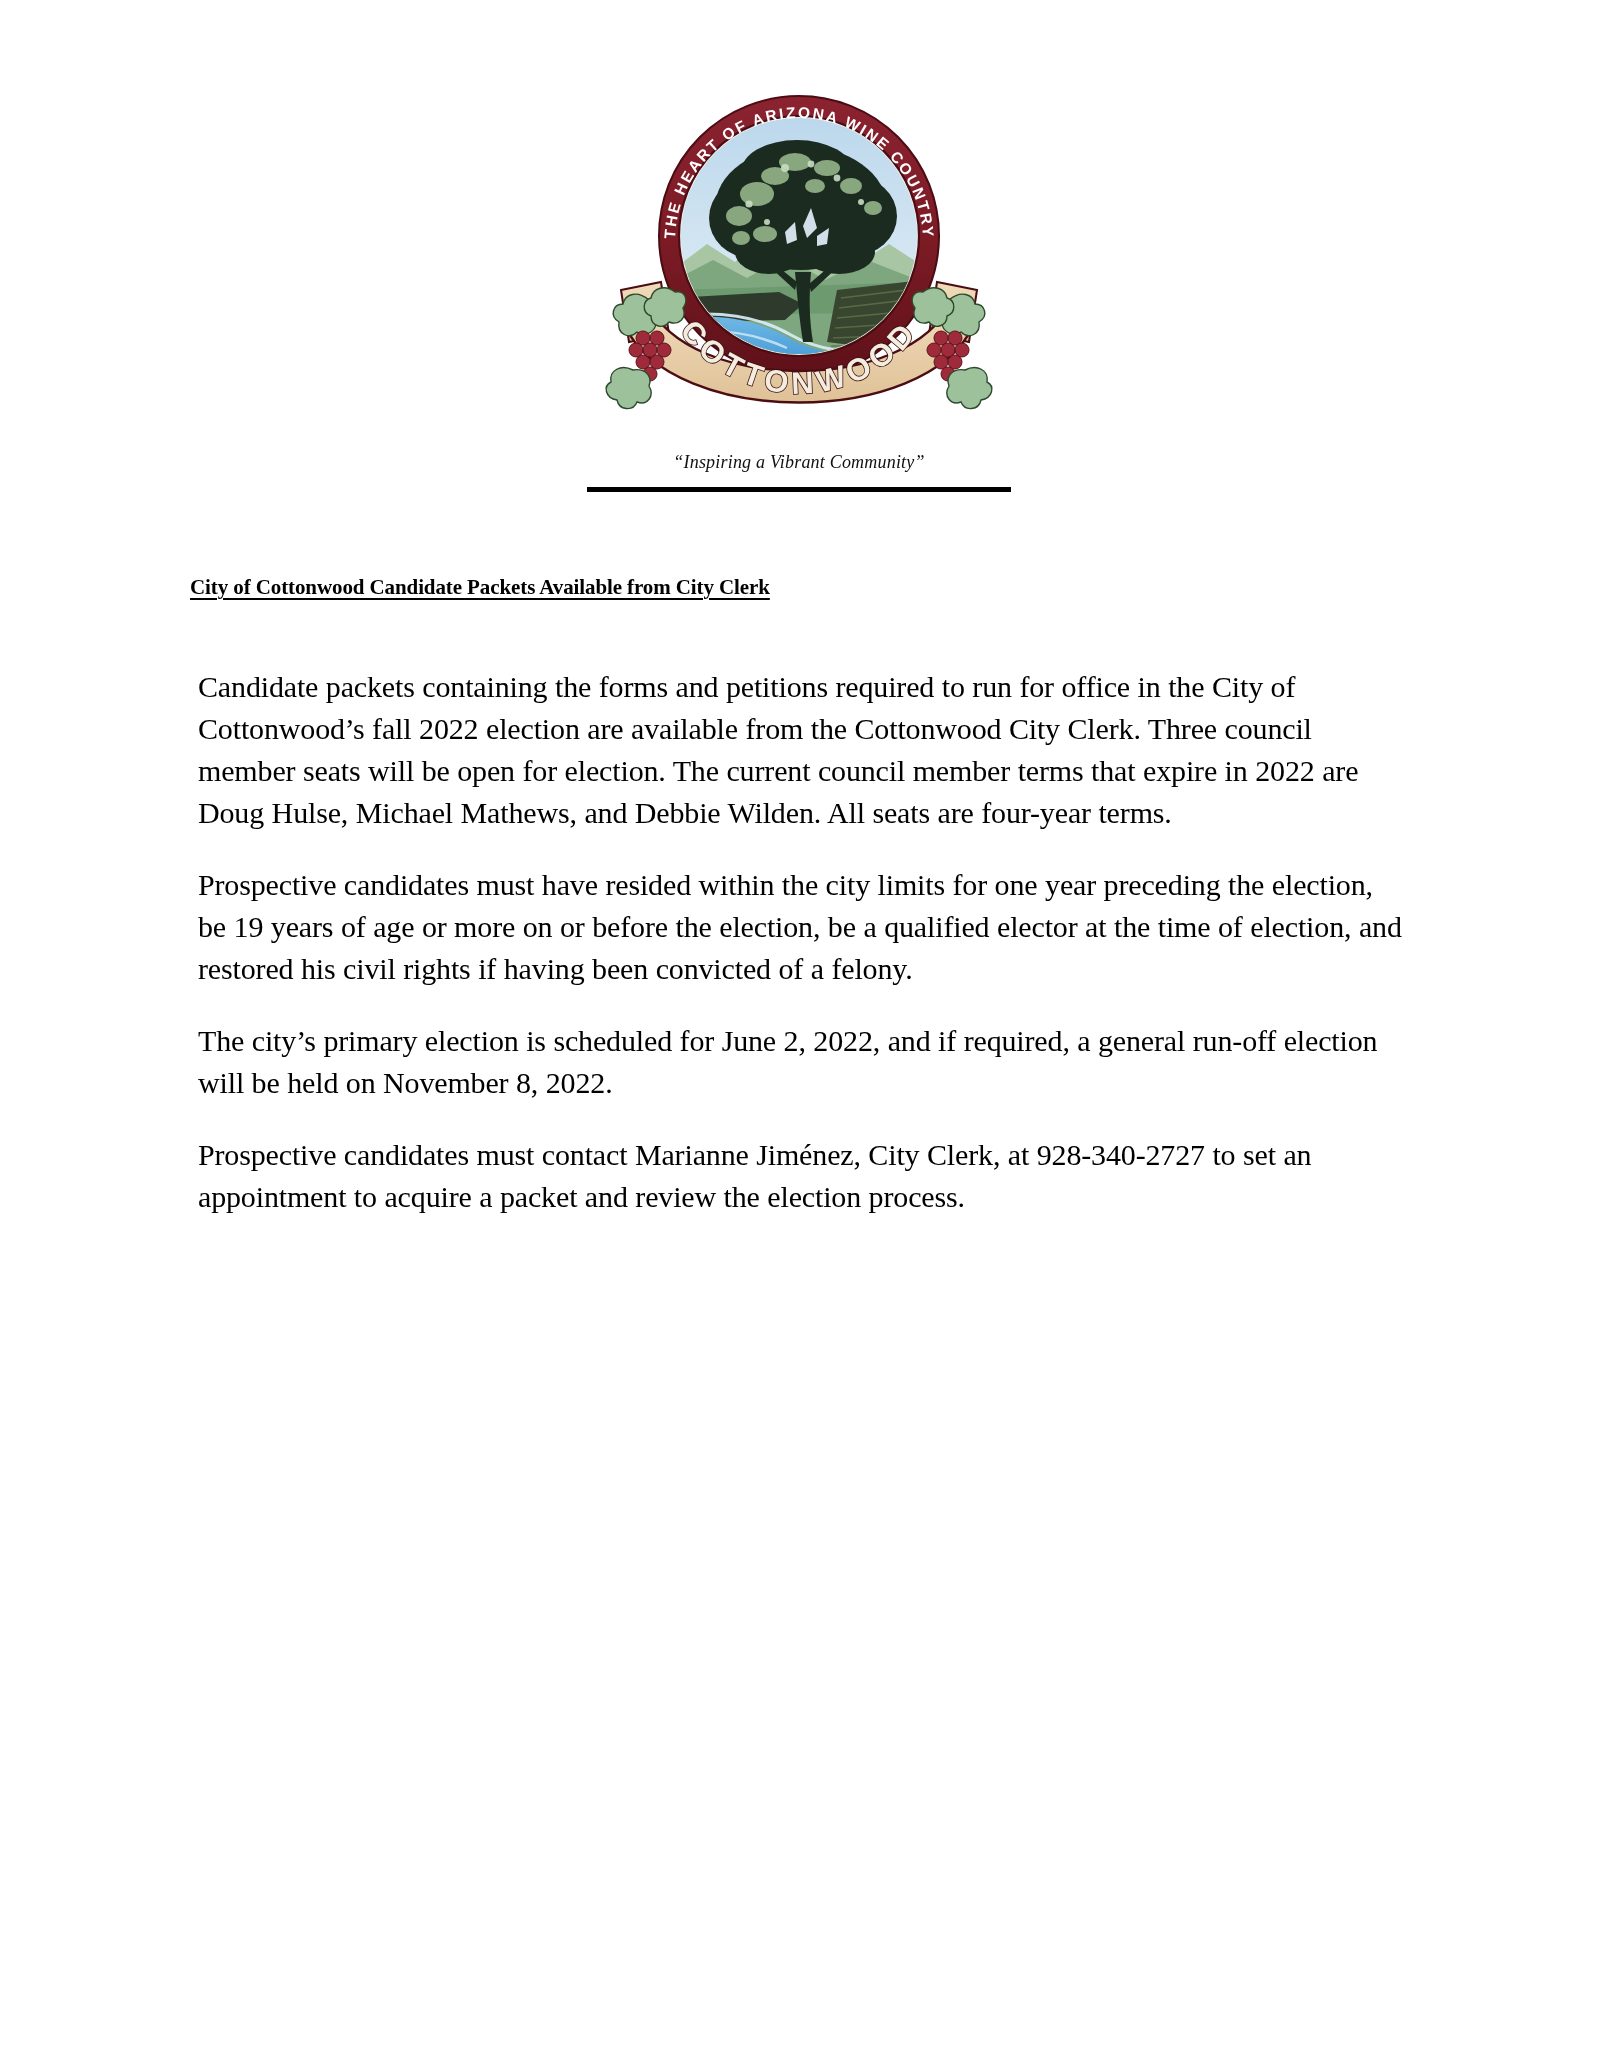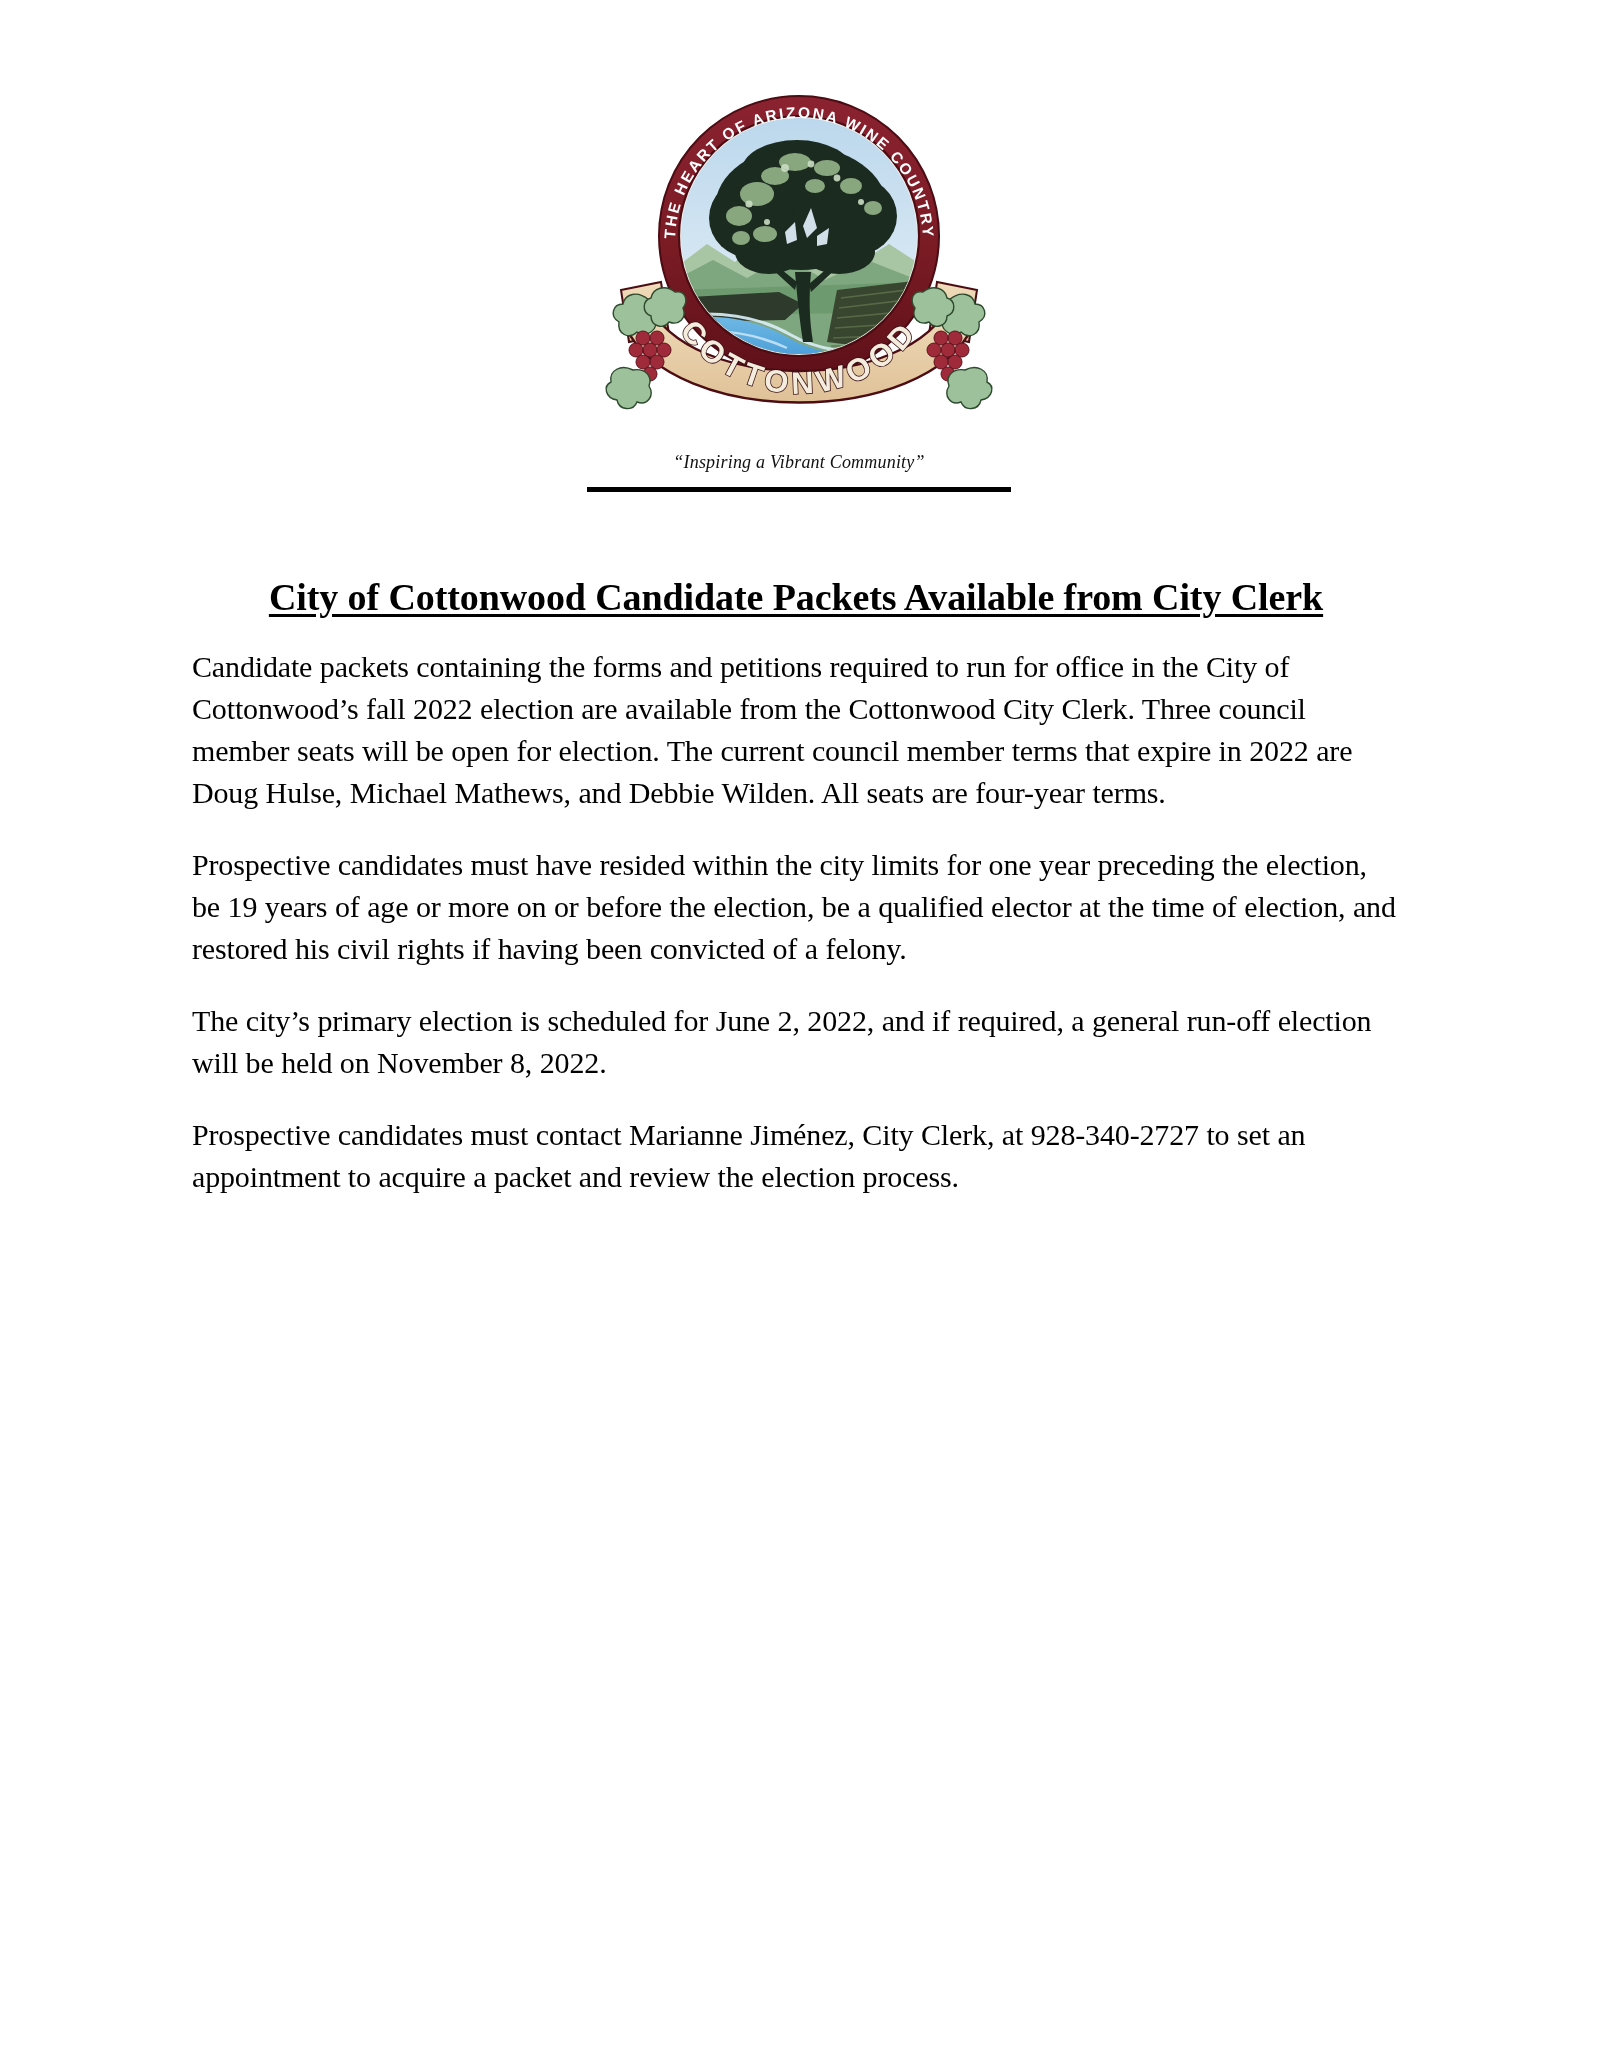--- a/index.html
+++ b/index.html
@@ -60,33 +60,32 @@
   }
 
   
   .doc-body {
     position: absolute;
     left: 190px;
     top: 574px;
     width: 1212px;
   }
   .doc-title {
-    text-align: center;
     font-weight: bold;
-    font-size: 38px;
+    font-size: 21px;
     line-height: 1.25;
     text-decoration: underline;
     text-underline-offset: 4px;
-    margin: 0 0 24px 0;
+    margin: 0 0 66px 0;
     letter-spacing: -0.1px;
   }
   .para {
     font-size: 30px;
     line-height: 42px;
-    margin: 0 0 30px 2px;
+    margin: 0 0 30px 8px;
     text-align: left;
     letter-spacing: -0.15px;
     word-spacing: 0.2px;
   }
   .para:last-child { margin-bottom: 0; }
 </style>
 </head>
 <body>
 
 <div class="page">

